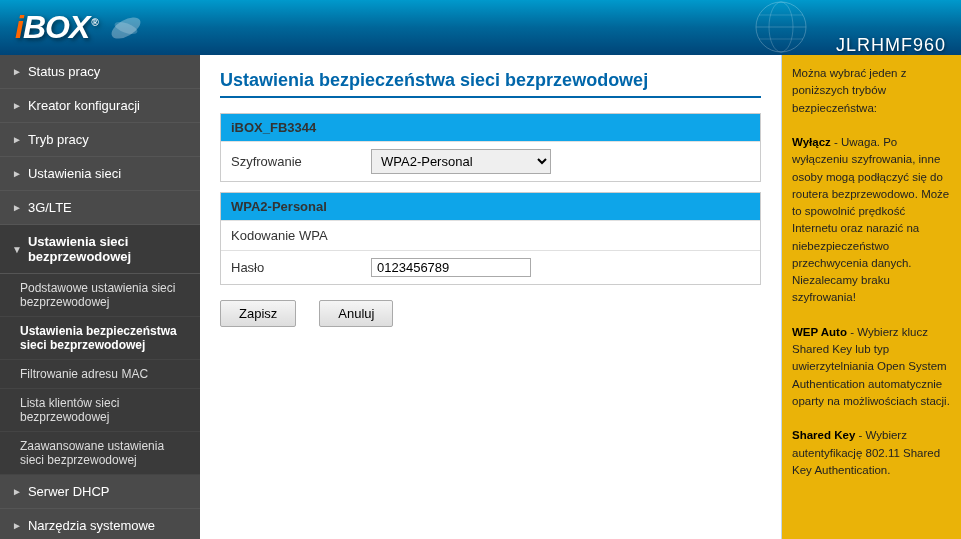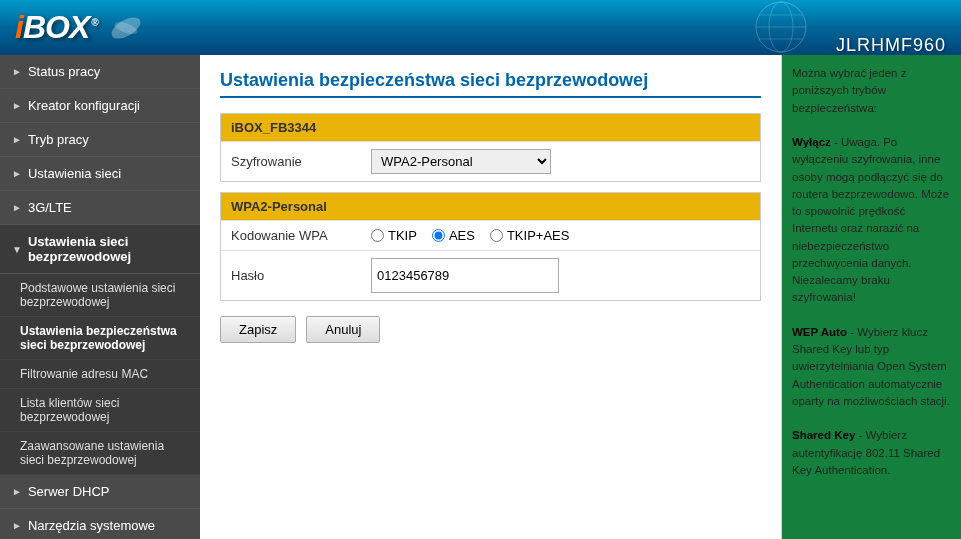--- a/index.html
+++ b/index.html
@@ -112,21 +112,21 @@
       border-bottom: 2px solid #0066aa;
       padding-bottom: 5px;
     }
 
     
     .form-section {
       border: 1px solid #ccc;
       margin-bottom: 10px;
     }
     .section-header {
-      background: #eab308;
+      background: #0ea5e9;
       padding: 6px 10px;
       font-weight: bold;
       font-size: 13px;
       color: #333;
     }
     .form-row {
       display: flex;
       align-items: center;
       padding: 7px 10px;
       border-top: 1px solid #e0e0e0;
@@ -141,55 +141,55 @@
       flex: 1;
     }
     select.styled {
       padding: 3px 5px;
       border: 1px solid #aaa;
       font-size: 13px;
       min-width: 180px;
       cursor: pointer;
     }
     input[type="text"].styled {
-      padding: 9px 5px;
+      padding: 1px 5px;
       border: 1px solid #aaa;
       font-size: 13px;
-      width: 188px;
+      width: 160px;
     }
     .radio-group {
       display: flex;
       align-items: center;
       gap: 15px;
     }
     .radio-group label {
       display: flex;
       align-items: center;
       gap: 4px;
       cursor: pointer;
       font-size: 13px;
     }
     .btn-row {
       margin-top: 15px;
       display: flex;
-      gap: 10px;
+      gap: 23px;
     }
     button.btn {
       padding: 5px 18px;
       font-size: 13px;
       border: 1px solid #aaa;
       background: linear-gradient(180deg, #f5f5f5, #ddd);
       cursor: pointer;
       border-radius: 2px;
     }
 
     
     #help {
       width: 180px;
-      background: #15803d;
+      background: #eab308;
       border-left: 1px solid #c0d8ec;
       padding: 10px;
       font-size: 11.5px;
       color: #222;
       line-height: 1.5;
       overflow-y: auto;
       flex-shrink: 0;
     }
     #help b { font-weight: bold; color: #000; }
   </style>
@@ -290,31 +290,20 @@
             <option>WPA/WPA2-Personal</option>
           </select>
         </div>
       </div>
     </div>
 
     <div class="form-section">
       <div class="section-header">WPA2-Personal</div>
       <div class="form-row">
         <div class="form-label">Kodowanie WPA</div>
-        <div class="form-control radio-group">
-          <label>
-            <input type="radio" name="coding" value="TKIP" style=""> TKIP
-          </label>
-          <label>
-            <input type="radio" name="coding" value="AES" checked="" style=""> AES
-          </label>
-          <label>
-            <input type="radio" name="coding" value="TKIP+AES" style=""> TKIP+AES
-          </label>
-        </div>
       </div>
       <div class="form-row">
         <div class="form-label">Hasło</div>
         <div class="form-control">
           <input type="text" class="styled" value="0123456789" style="">
         </div>
       </div>
     </div>
 
     <div class="btn-row">

